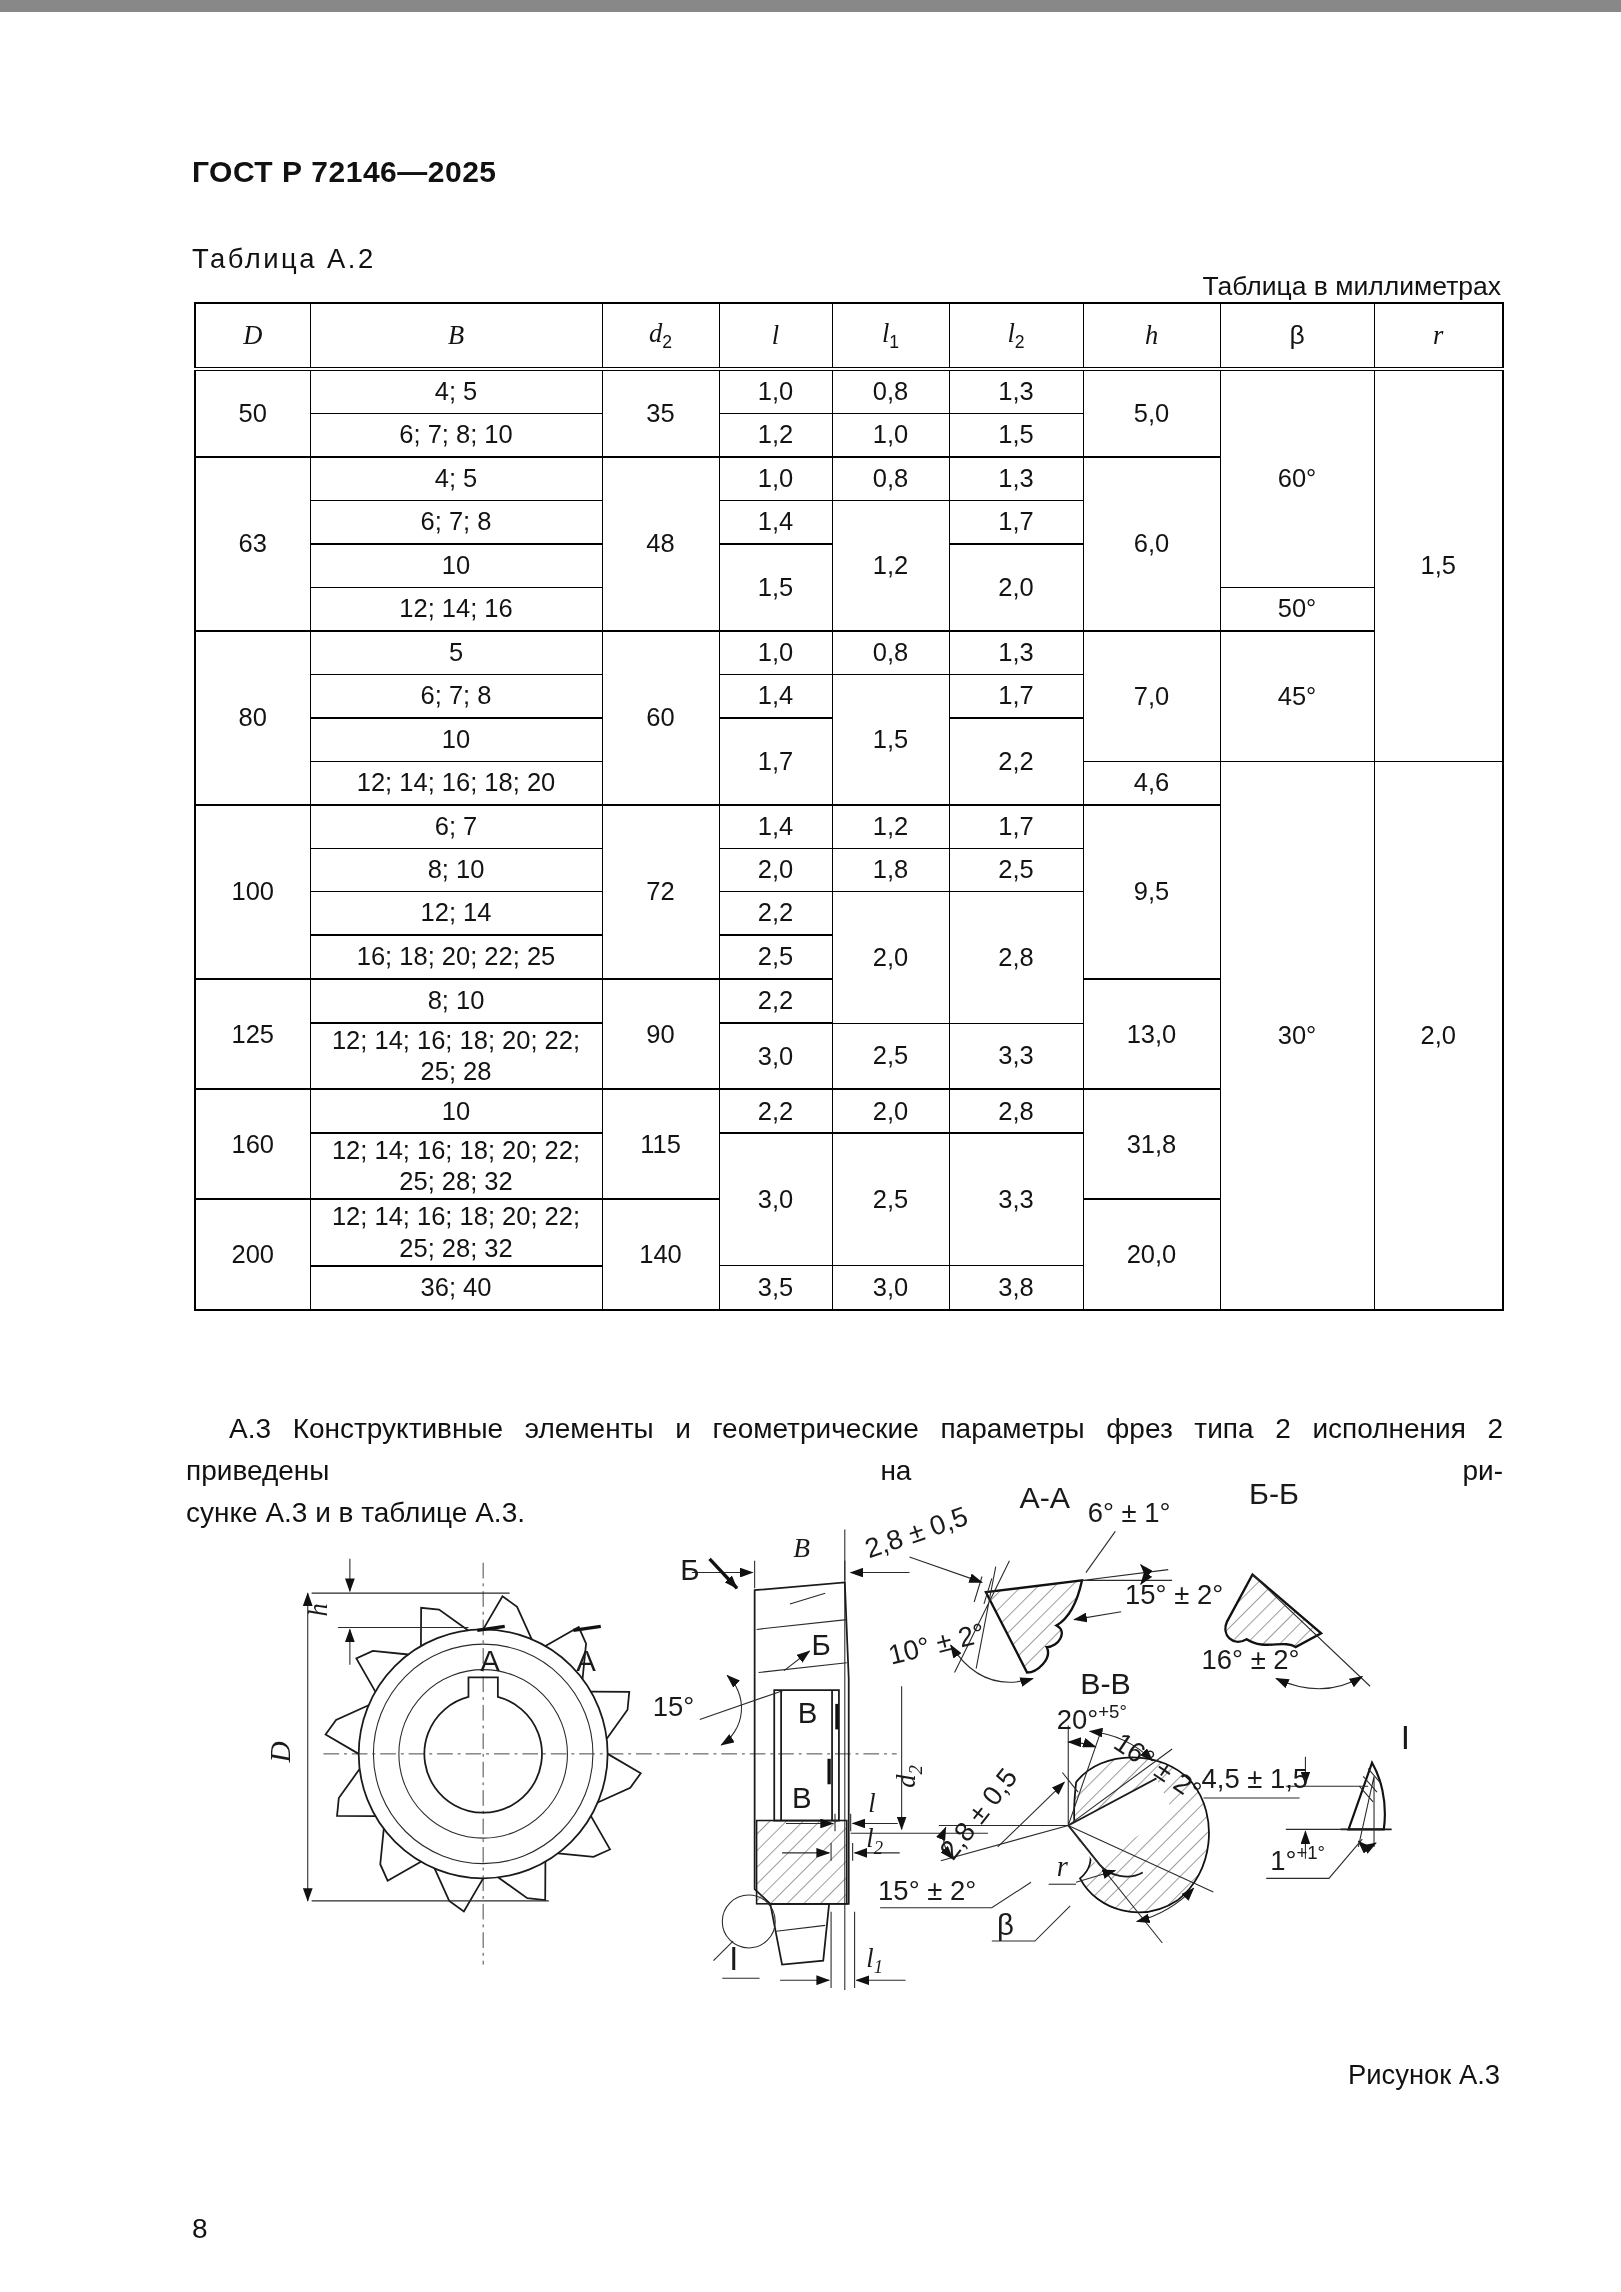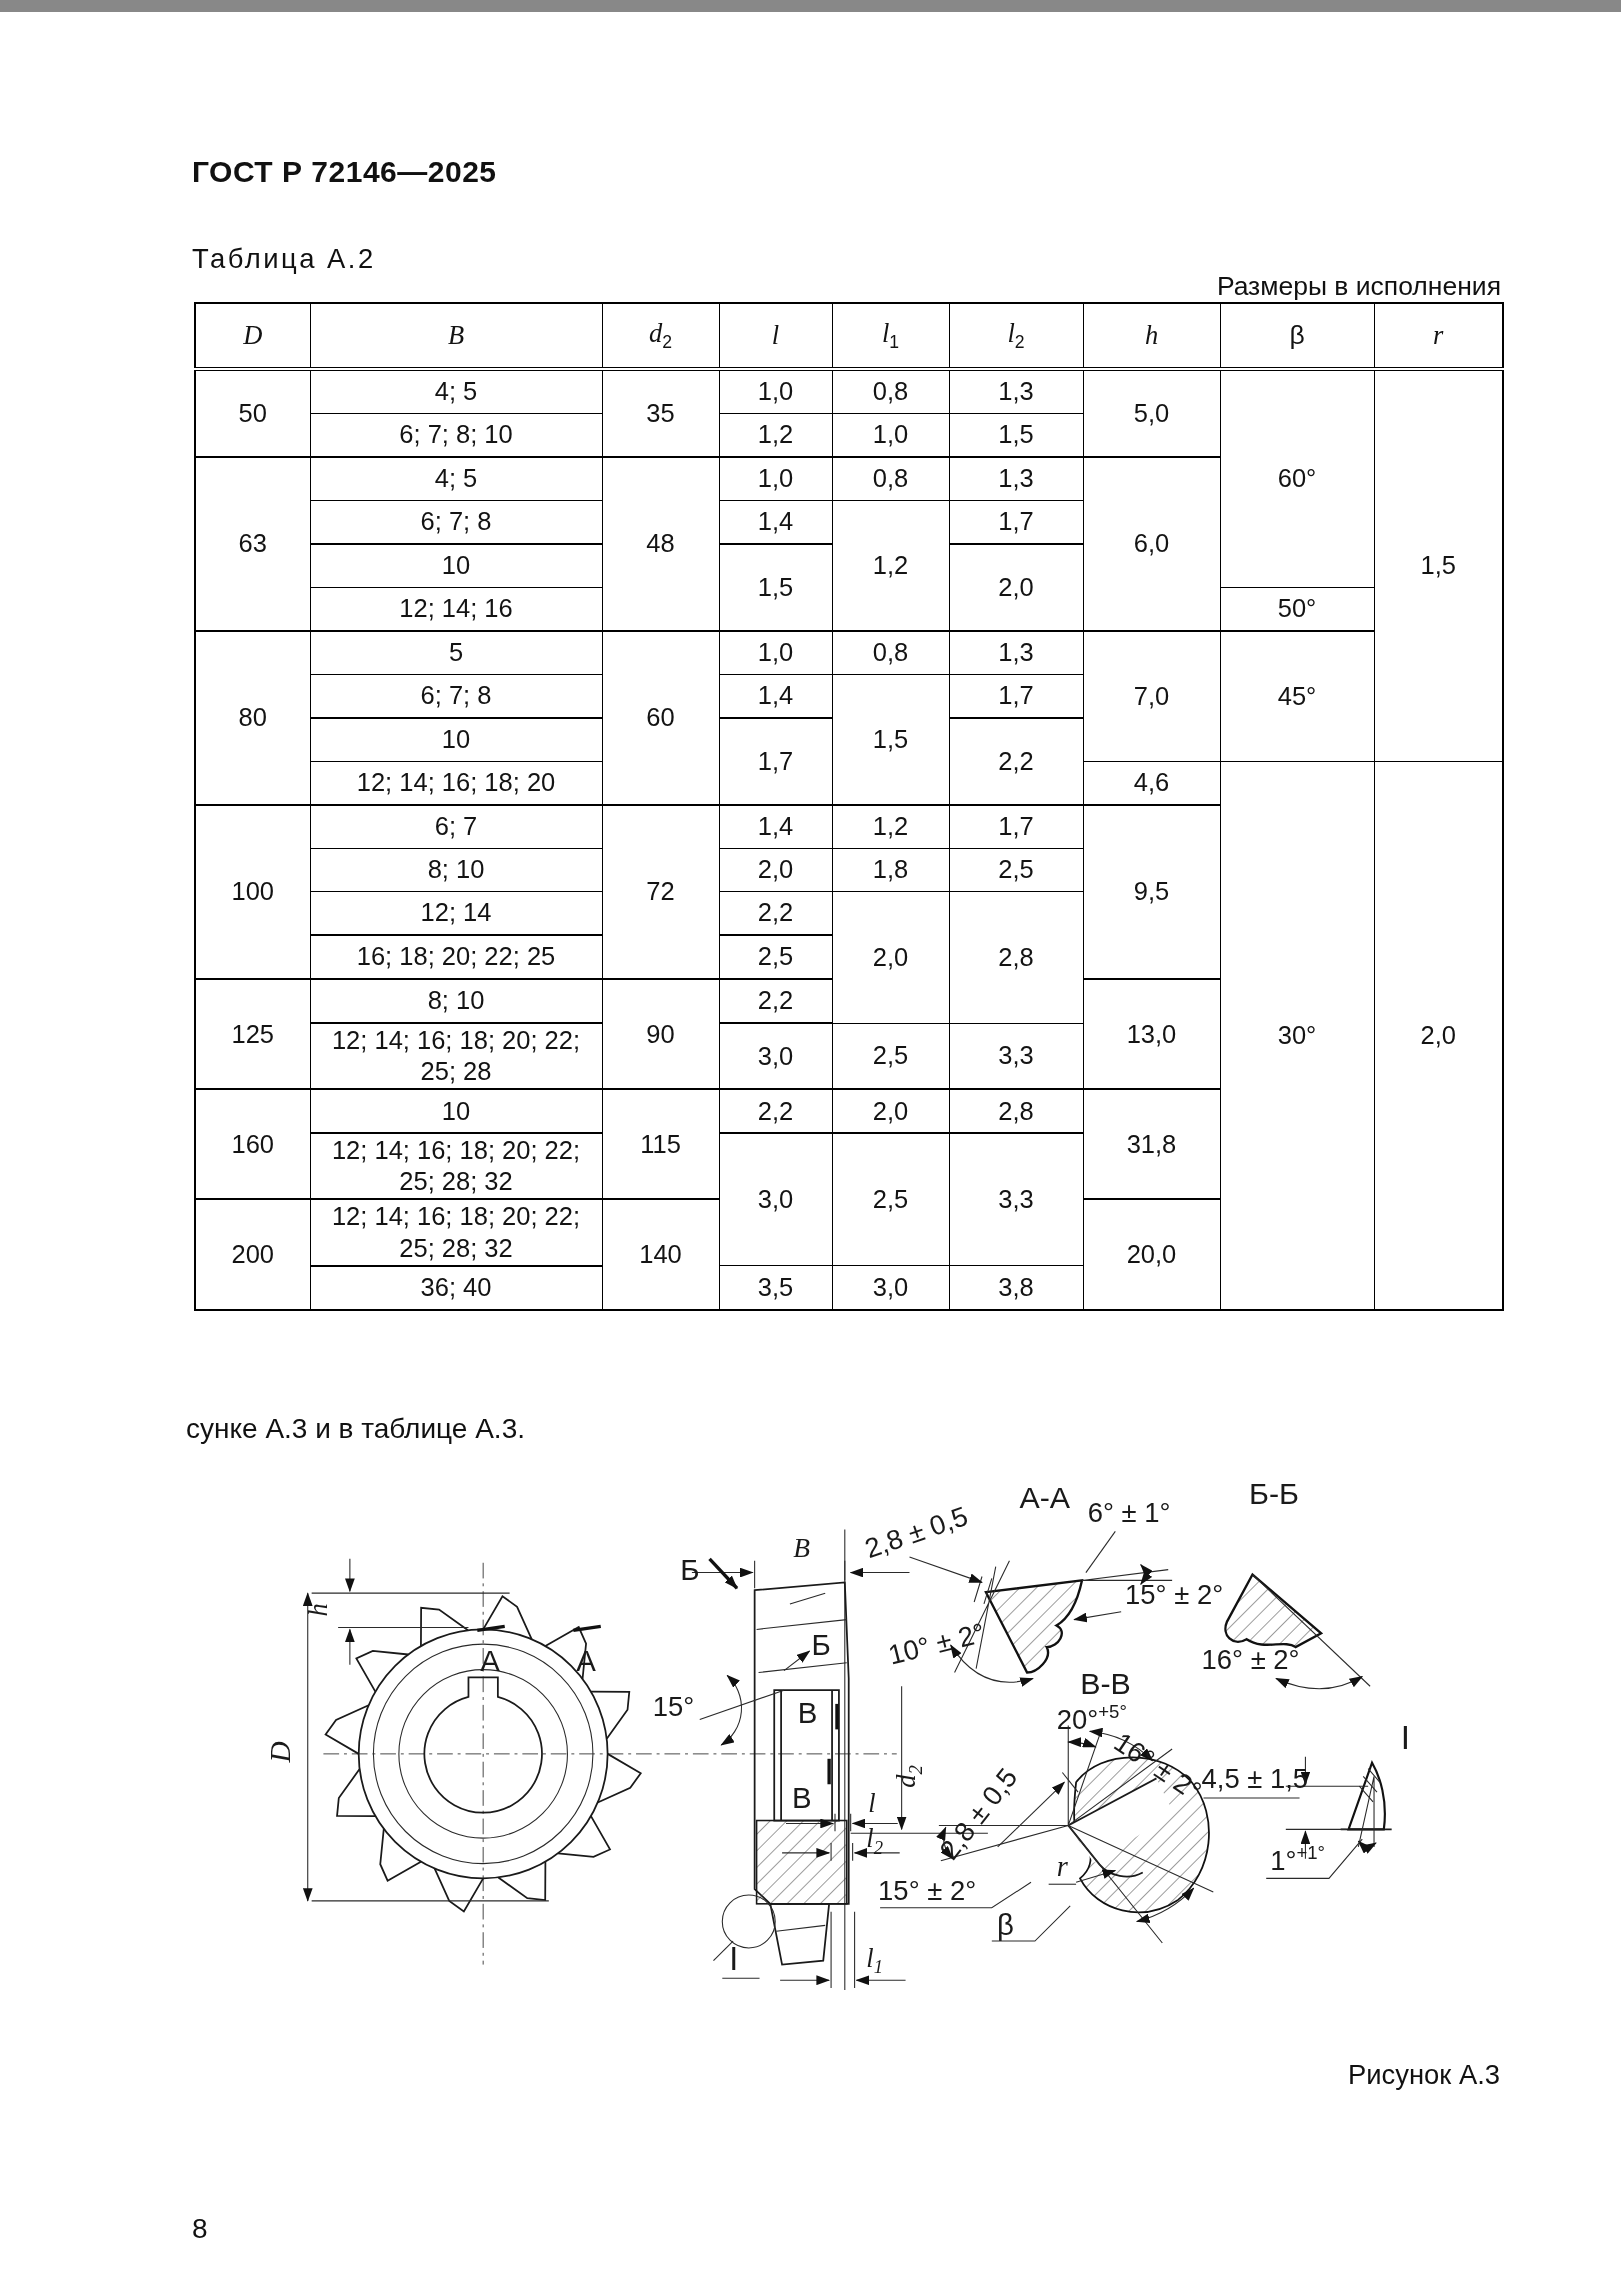--- a/index.html
+++ b/index.html
@@ -32,21 +32,21 @@
   .thick{stroke:#111;stroke-width:3.4;fill:none;}
   .cl{stroke:#444;stroke-width:1;fill:none;stroke-dasharray:16 5 3 5;}
 </style>
 </head>
 <body>
 
 <div id="page">
 
   <div class="abs hdr">ГОСТ Р 72146—2025</div>
   <div class="abs ttitle">Таблица А.2</div>
-  <div class="abs units">Размеры в исполнения</div>
+  <div class="abs units">Таблица в миллиметрах</div>
 
   <div class="abs tablewrap">
     <table id="t-a2">
       <colgroup>
         <col class="c0">
           <col class="c1">
           <col class="c2">
           <col class="c3">
           <col class="c4">
         <col class="c5">
@@ -199,20 +199,21 @@
             <td>36; 40</td>
             <td>3,5</td>
             <td>3,0</td>
             <td>3,8</td>
           </tr>
         </tbody>
     </table>
   </div>
 
   <div class="abs para">
+    <div class="p1">А.3 Конструктивные элементы и геометрические параметры фрез типа 2 исполнения 2 приведены на ри-</div>
     <div class="p2">сунке А.3 и в таблице А.3.</div>
   </div>
 
   <svg class="abs" style="left:0;top:0" width="1621" height="2293" viewBox="0 0 1654 2339" xmlns="http://www.w3.org/2000/svg">
     <defs>
       <marker id="ar" markerWidth="14" markerHeight="10" refX="13" refY="5" orient="auto" markerUnits="userSpaceOnUse">
         <path d="M0,0 L14,5 L0,10 Z" fill="#111"></path>
       </marker>
       <marker id="ars" markerWidth="14" markerHeight="10" refX="1" refY="5" orient="auto" markerUnits="userSpaceOnUse">
         <path d="M14,0 L0,5 L14,10 Z" fill="#111"></path>

